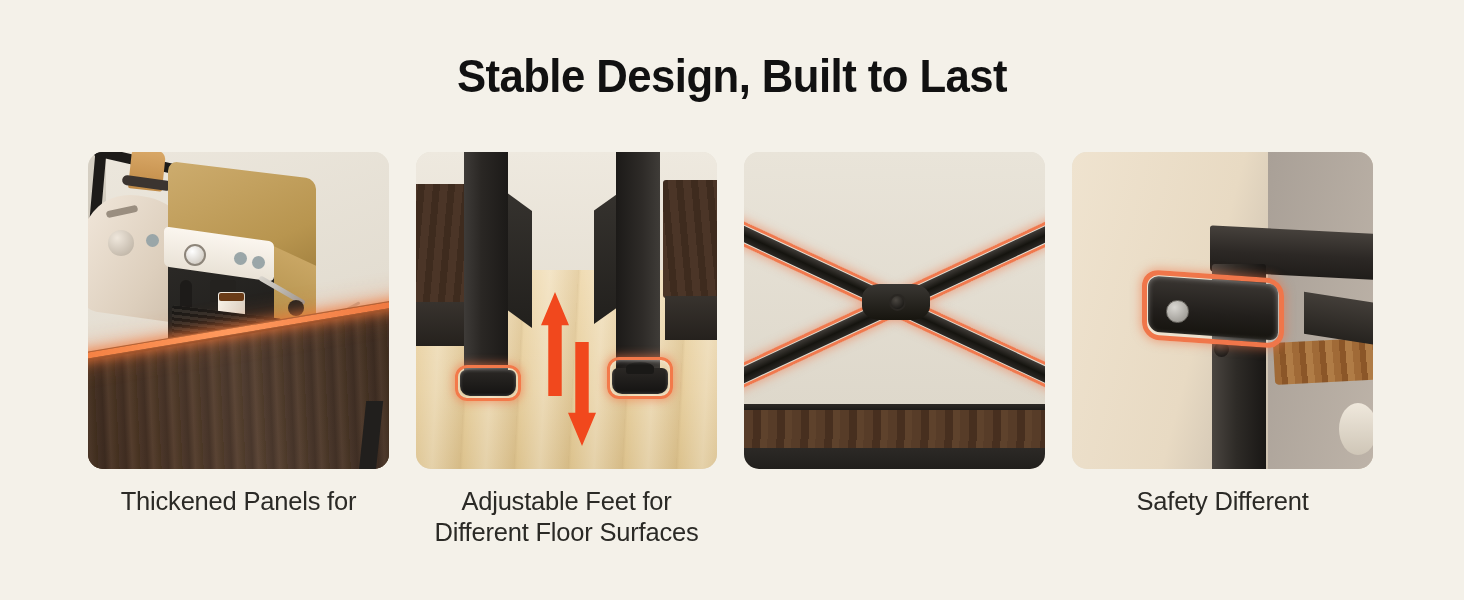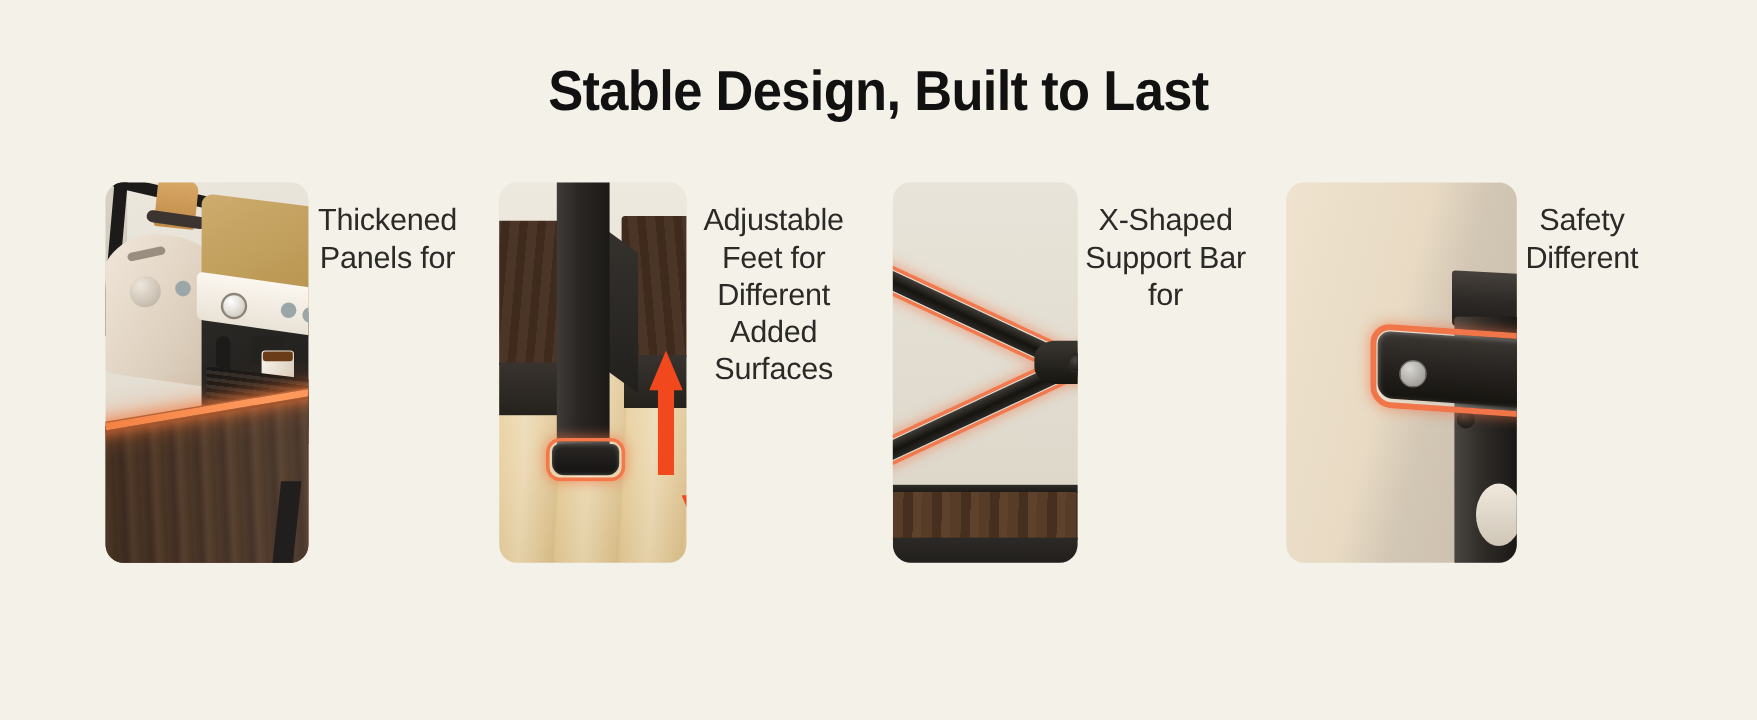--- a/index.html
+++ b/index.html
@@ -33,21 +33,21 @@
   }
 
   
   #features {
     position:absolute;
     top:152px; left:88px;
     width:1288px; height:400px;
     display:flex;
     gap:27px;
   }
-  .feature { width:301px; display:flex; }
+  .feature { width:301px; display:flex; flex-direction:column; }
 
   .panel {
     position:relative;
     width:301px; height:317px;
     border-radius:15px;
     overflow:hidden;
     background:#e6e1d6;
   }
 
   .caption {
@@ -250,39 +250,38 @@
         <div class="p2-foot-l"></div>
         <div class="p2-foot-r"></div>
         <div class="p2-foot-r-top"></div>
         <div class="p2-hl-l"></div>
         <div class="p2-hl-r"></div>
         <div class="p2-arrow-up"></div>
         <div class="p2-arrow-dn"></div>
       </div>
       <div class="caption">
         <span>Adjustable Feet for</span>
-        <span class="l2">Different Added Surfaces</span>
+        <span class="l2">Different Floor Surfaces</span>
       </div>
     </div>
 
     <div class="feature">
       <div class="panel">
         <div class="p3-wall"></div>
         <div class="p3-glow-a"></div>
         <div class="p3-glow-b"></div>
         <div class="p3-bar-a"></div>
         <div class="p3-bar-b"></div>
         <div class="p3-hub"></div>
         <div class="p3-hub-bolt"></div>
         <div class="p3-shelf-top"></div>
         <div class="p3-shelf"></div>
         <div class="p3-shelf-bot"></div>
       </div>
       <div class="caption">
-        <span>X-Shaped Support Bar for</span>
       </div>
     </div>
 
     <div class="feature">
       <div class="panel">
         <div class="p4-wall"></div>
         <div class="p4-wall-edge"></div>
         <div class="p4-wood"></div>
         <div class="p4-bar-low"></div>
         <div class="p4-rail"></div>

